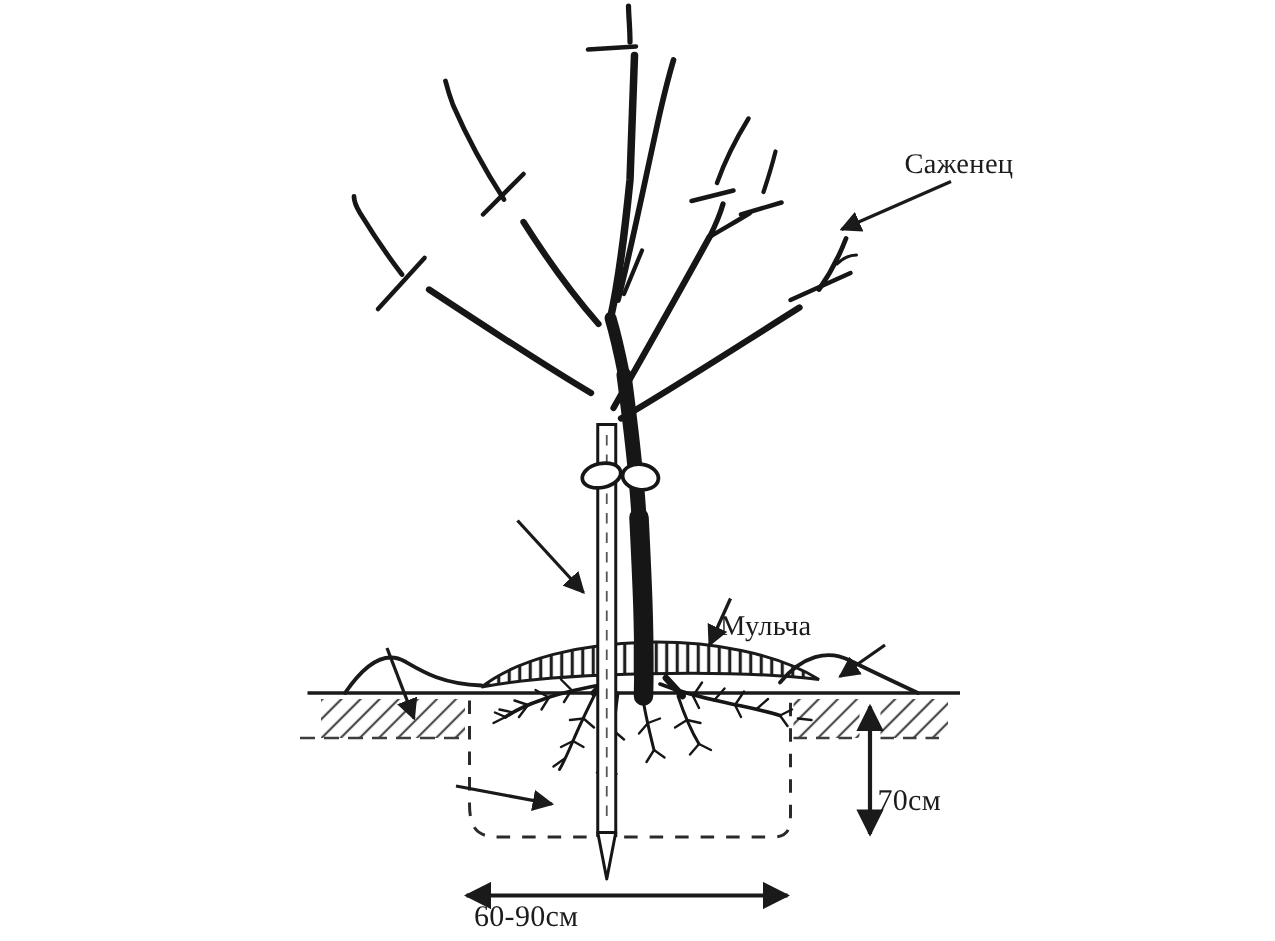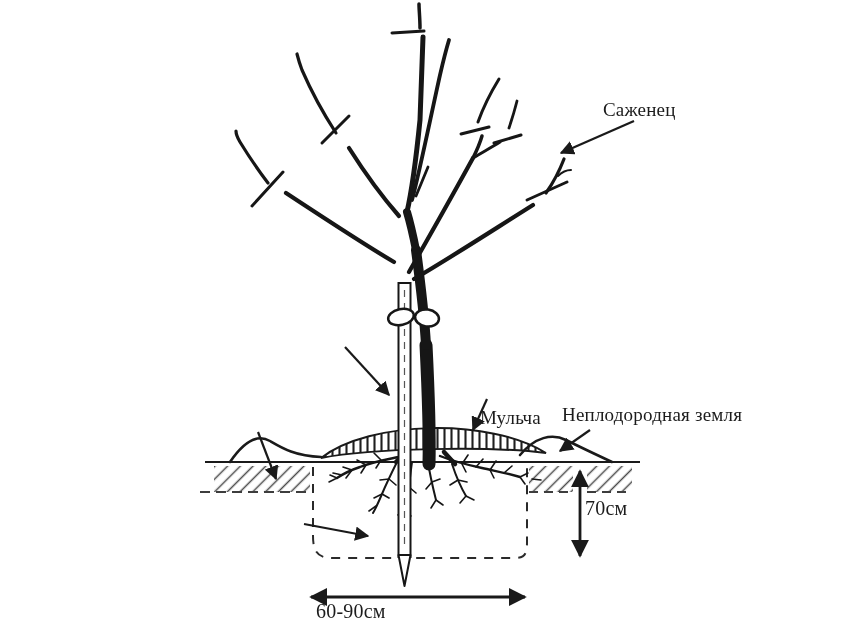--- a/index.html
+++ b/index.html
@@ -13,21 +13,21 @@
     white-space:nowrap;letter-spacing:.2px;
   }
   .lbl.meas{font-size:20px;}
   #lbl-sapling{left:603px;top:99px;}
   #lbl-stake{left:249px;top:316px;}
   #lbl-mulch{left:480px;top:387px;margin-top:20px;}
   #lbl-fertile{left:170px;top:404px;}
   #lbl-infertile{left:562px;top:404px;}
   #lbl-soilmix{left:176px;top:509px;}
   #lbl-soilmix span{display:block;}
-  #lbl-depth{left:585px;top:498px;}
+  #lbl-depth{left:585px;top:524px;}
   #lbl-width{left:316px;top:601px;}
 </style>
 </head>
 <body>
 
 <div id="stage">
 
   <svg id="drawing" viewBox="0 0 850 627" xmlns="http://www.w3.org/2000/svg">
     <defs>
       <marker id="ah" viewBox="0 0 10 10" refX="9" refY="5" markerWidth="6.5" markerHeight="6.5" orient="auto-start-reverse">
@@ -140,19 +140,18 @@
     </g>
 
     <g stroke="#1a1a1a" stroke-width="2.8" fill="none">
       <path d="M580,471 L580,556" marker-start="url(#ah)" marker-end="url(#ah)"></path>
       <path d="M311,597 L525,597" marker-start="url(#ah)" marker-end="url(#ah)"></path>
     </g>
   </svg>
 
   <div class="lbl" id="lbl-sapling">Саженец</div>
   <div class="lbl" id="lbl-mulch">Мульча</div>
-  <div class="lbl" id="lbl-infertile">Неплодородная земля</div>
   <div class="lbl" id="lbl-soilmix">
   </div>
   <div class="lbl meas" id="lbl-depth">70см</div>
   <div class="lbl meas" id="lbl-width">60-90см</div>
 
 </div>
 
 </body></html>

